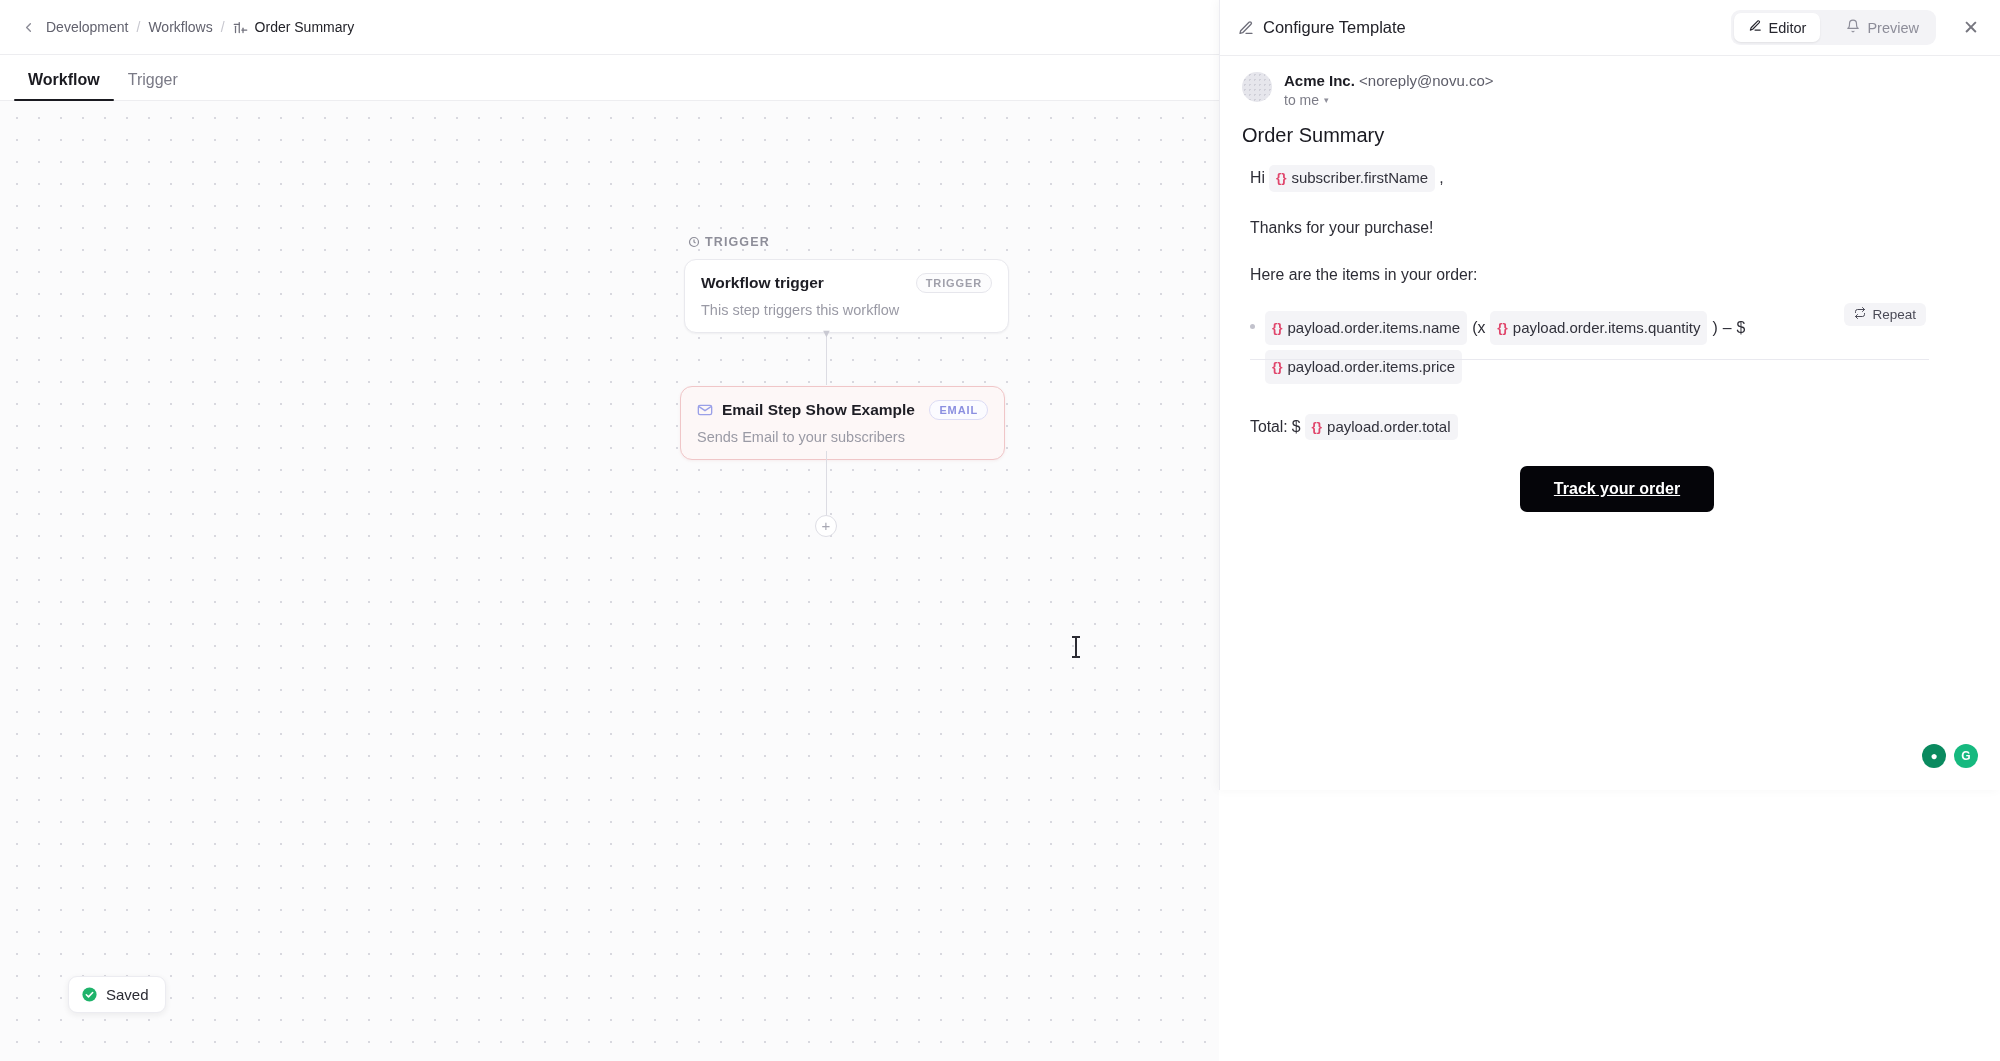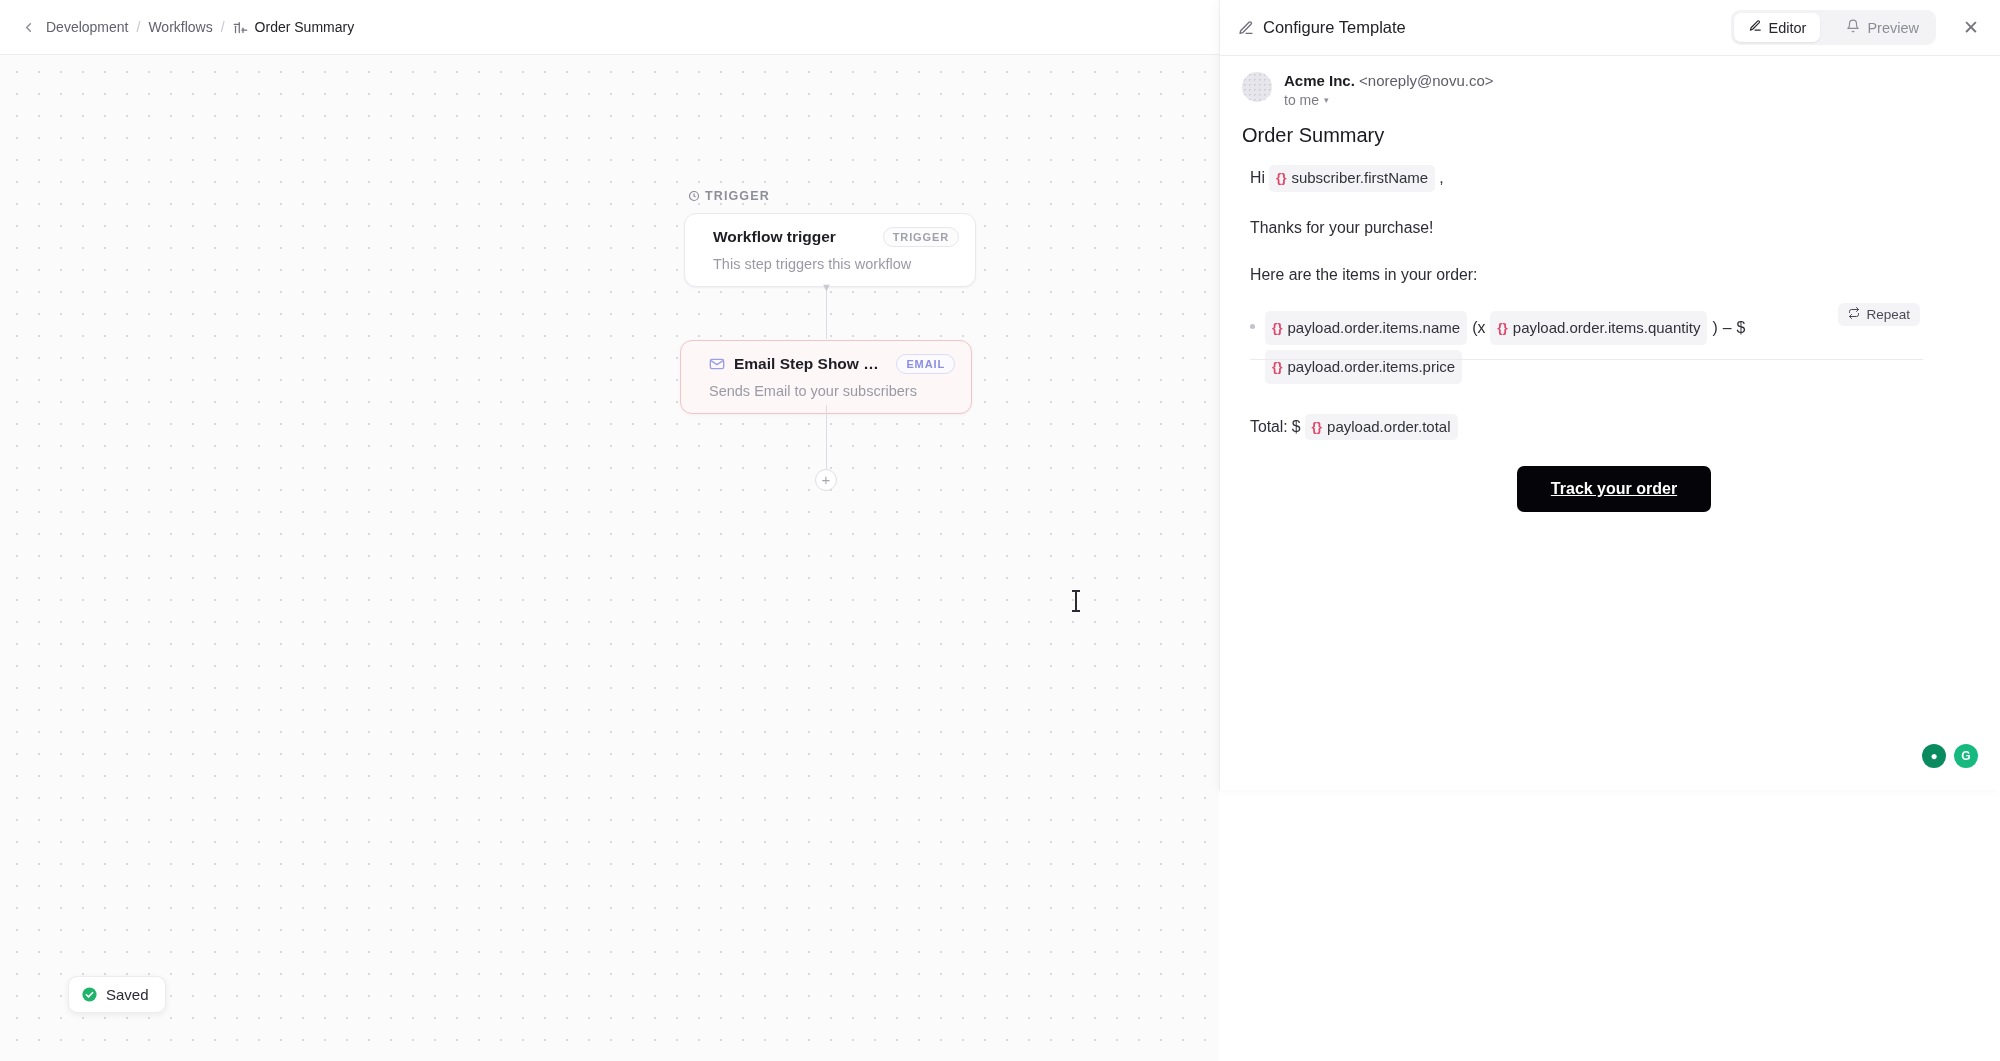--- a/index.html
+++ b/index.html
@@ -60,26 +60,26 @@
 
   .trigger-label {
     position: absolute; left: 688px; top: 134px;
     display: flex; align-items: center; gap: 5px;
     font-size: 12.5px; letter-spacing: .09em; color: #8e8e99; font-weight: 600;
   }
   .trigger-label .dot-icon { display: inline-flex; }
 
   .node {
     position: absolute;
-    width: 292px;
+    width: 325px;
     border-radius: 12px;
     background: #ffffff;
     border: 1px solid #e9e9ee;
     box-shadow: 0 1px 2px rgba(20,20,30,.05);
-    padding: 13px 16px 14px 28px;
+    padding: 13px 16px 14px 16px;
   }
   .node .node-head {
     display: flex; align-items: center; gap: 9px;
   }
   .node .node-title {
     font-size: 15.5px; color: #1e1e25; font-weight: 600; flex: 1;
     white-space: nowrap; overflow: hidden; text-overflow: ellipsis;
   }
   .node .node-badge {
     font-size: 11px; letter-spacing: .08em; font-weight: 600;
@@ -191,21 +191,21 @@
     margin-top: 3px; font-size: 14px; color: #7c7c87;
     display: flex; align-items: center; gap: 5px; cursor: pointer;
   }
   .caret { font-size: 9px; color: #8e8e99; }
 
   #email-subject {
     padding: 8px 22px 0 22px;
     font-size: 20px; color: #1a1a21; font-weight: 500;
   }
 
-  #email-body { padding: 18px 22px 0 30px; }
+  #email-body { padding: 18px 16px 0 30px; }
   .para { font-size: 15.8px; color: #2d2d36; margin-bottom: 24px; line-height: 1.5; display: flex; flex-wrap: wrap; align-items: center; gap: 4px; }
   .var-pill {
     display: inline-flex; align-items: center; gap: 5px;
     background: #f4f4f7; border-radius: 5px;
     padding: 2px 7px; font-size: 15px; color: #32323c;
   }
   .var-pill .braces { color: #e0456b; font-size: 13.5px; font-weight: 600; }
 
   #items-block {
     position: relative;
@@ -278,20 +278,24 @@
             <path d="M10 20V4"></path>
             <path d="M16 20v-7"></path>
             <path d="M2 7h8"></path>
             <path d="M14 16h8"></path>
           </svg>
       </span>
       <span>Order Summary</span>
     </span>
   </div>
 
+  <div id="tabs-bar">
+    <div class="tab active">Workflow</div>
+    <div class="tab">Trigger</div>
+  </div>
 
   <div id="canvas">
 
     <div class="trigger-label">
       <span class="dot-icon">
         <svg width="12" height="12" viewBox="0 0 24 24" fill="none" stroke="currentColor" stroke-width="2.4">
             <circle cx="12" cy="12" r="9"></circle>
             <polyline points="12 7 12 12 15 14"></polyline>
           </svg>
       </span>

